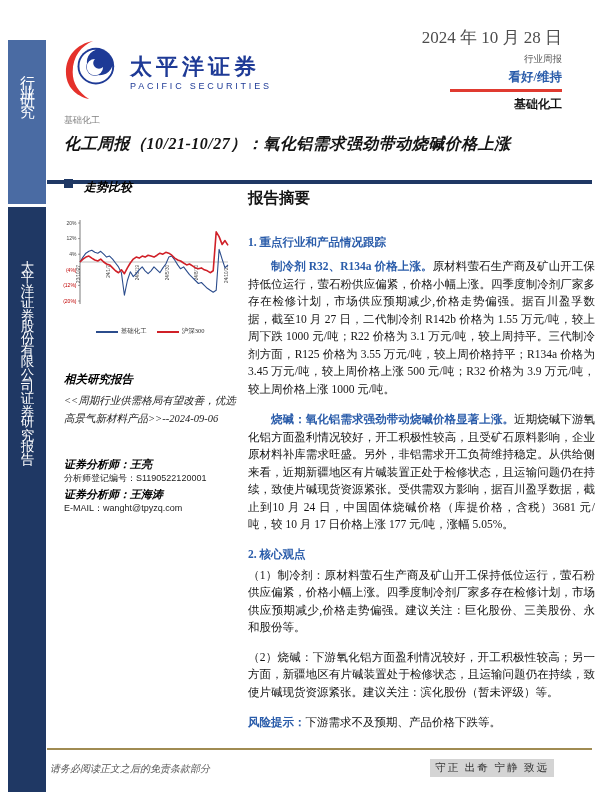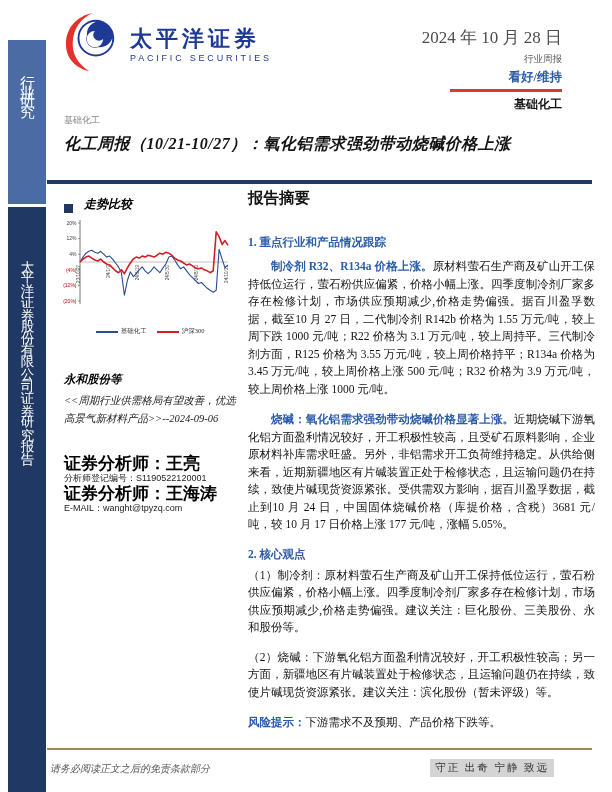--- a/index.html
+++ b/index.html
@@ -15,49 +15,49 @@
 
   
   .sb{position:absolute;left:8px;width:38px;display:flex;justify-content:center;}
   .sb-top{top:40px;height:164px;background:var(--sidebar-light);}
   .sb-bottom{top:207px;height:585px;background:var(--sidebar-dark);}
   .sb span{writing-mode:vertical-rl;color:#fff;font-size:14px;letter-spacing:9px;}
   .sb-top span{padding-top:24px;font-size:15px;}
   .sb-bottom span{padding-top:42px;font-size:13.5px;letter-spacing:12px;}
 
   
-  .logo{position:absolute;left:64px;top:12px;display:flex;align-items:flex-start;}
+  .logo{position:absolute;left:64px;top:40px;display:flex;align-items:flex-start;}
   .logo-text{margin-left:10px;margin-top:16px;}
   .logo-cn{color:var(--logo-blue);font-size:22px;font-weight:bold;letter-spacing:4px;line-height:1;}
   .logo-en{color:var(--logo-blue);font-size:9px;letter-spacing:2.8px;font-family:"Liberation Sans",sans-serif;margin-top:3px;}
   .hmeta{position:absolute;right:50px;top:26px;width:260px;text-align:right;}
   .h-date{font-size:17px;color:#4d4d4d;}
   .h-type{font-size:9.5px;color:var(--gray);margin-top:4px;}
   .h-rating{font-size:12.5px;color:var(--blue);font-weight:bold;margin-top:3px;}
   .h-redline{height:3px;background:var(--red-line);width:112px;margin:3px 0 4px auto;}
   .h-industry{font-size:12px;font-weight:bold;color:#111;}
 
   .eyebrow{position:absolute;left:64px;top:114px;font-size:9px;color:#808080;}
   .title{position:absolute;left:64px;top:134px;width:530px;font-size:16px;font-weight:bold;font-style:italic;color:var(--text);letter-spacing:0.5px;}
   .title-rule{position:absolute;left:47px;top:180px;width:545px;height:3.5px;background:var(--navy);}
 
   
-  .sec-head{position:absolute;left:64px;top:196px;display:flex;align-items:flex-end;}
+  .sec-head{position:absolute;left:64px;top:179px;display:flex;align-items:flex-start;}
   .sq{width:9px;height:9px;background:var(--navy);margin-right:11px;}
   .sec-head b{font-size:12px;font-style:italic;color:#000;}
   .chart{position:absolute;left:58px;top:214px;}
   .legend{position:absolute;left:64px;top:327px;width:172px;display:flex;justify-content:center;gap:10px;align-items:center;}
   .lg-item{display:flex;align-items:center;gap:3px;}
   .lg-swatch{width:22px;height:2px;}
   .lg-label{font-size:6.5px;color:#333;}
 
   .related-title{position:absolute;left:64px;top:372px;font-size:11.5px;font-weight:bold;font-style:italic;color:#000;}
   .related-item{position:absolute;left:64px;top:392px;width:178px;font-size:10.5px;line-height:17.5px;font-style:italic;color:#1a1a1a;}
   .analysts{position:absolute;left:64px;top:456px;width:180px;}
-  .an-role{font-size:17px;font-weight:bold;color:#000;line-height:16px;}
+  .an-role{font-size:11px;font-weight:bold;font-style:italic;color:#000;line-height:16px;}
   .an-sub{font-size:9px;color:#222;line-height:13.5px;font-family:"Liberation Sans",sans-serif;}
 
   
   .main{position:absolute;left:248px;top:188px;width:347px;color:var(--text);}
   .m-title{font-size:15.5px;font-weight:bold;margin:0 0 26px 0;}
   .m-sec{font-size:11.5px;font-weight:bold;color:var(--blue);margin:0 0 8px 0;}
   .main p{font-size:11.5px;line-height:17.5px;text-align:justify;margin:0 0 13px 0;}
   .indent{text-indent:2em;}
   .lead{color:var(--blue);font-weight:bold;}
   .m-sec2{margin-top:2px;margin-bottom:5px;}
@@ -138,21 +138,21 @@
     <span class="lg-item">
       <span class="lg-swatch" style="background: rgb(43, 76, 140);"></span>
       <span class="lg-label">基础化工</span>
     </span>
     <span class="lg-item">
       <span class="lg-swatch" style="background: rgb(208, 32, 40);"></span>
       <span class="lg-label">沪深300</span>
     </span>
   </div>
 
-  <div class="related-title">永和股份等</div>
+  <div class="related-title">相关研究报告</div>
   <div class="related-item">&lt;&lt;周期行业供需格局有望改善，优选高景气新材料产品&gt;&gt;--2024-09-06</div>
 
   <div class="analysts">
     <div class="an-role"><span>证券分析师：</span><span>王亮</span></div>
     <div class="an-sub">分析师登记编号：S1190522120001</div>
     <div class="an-role"><span>证券分析师：</span><span>王海涛</span></div>
     <div class="an-sub">E-MAIL：wanght@tpyzq.com</div>
   </div>
 
   <div class="main">

